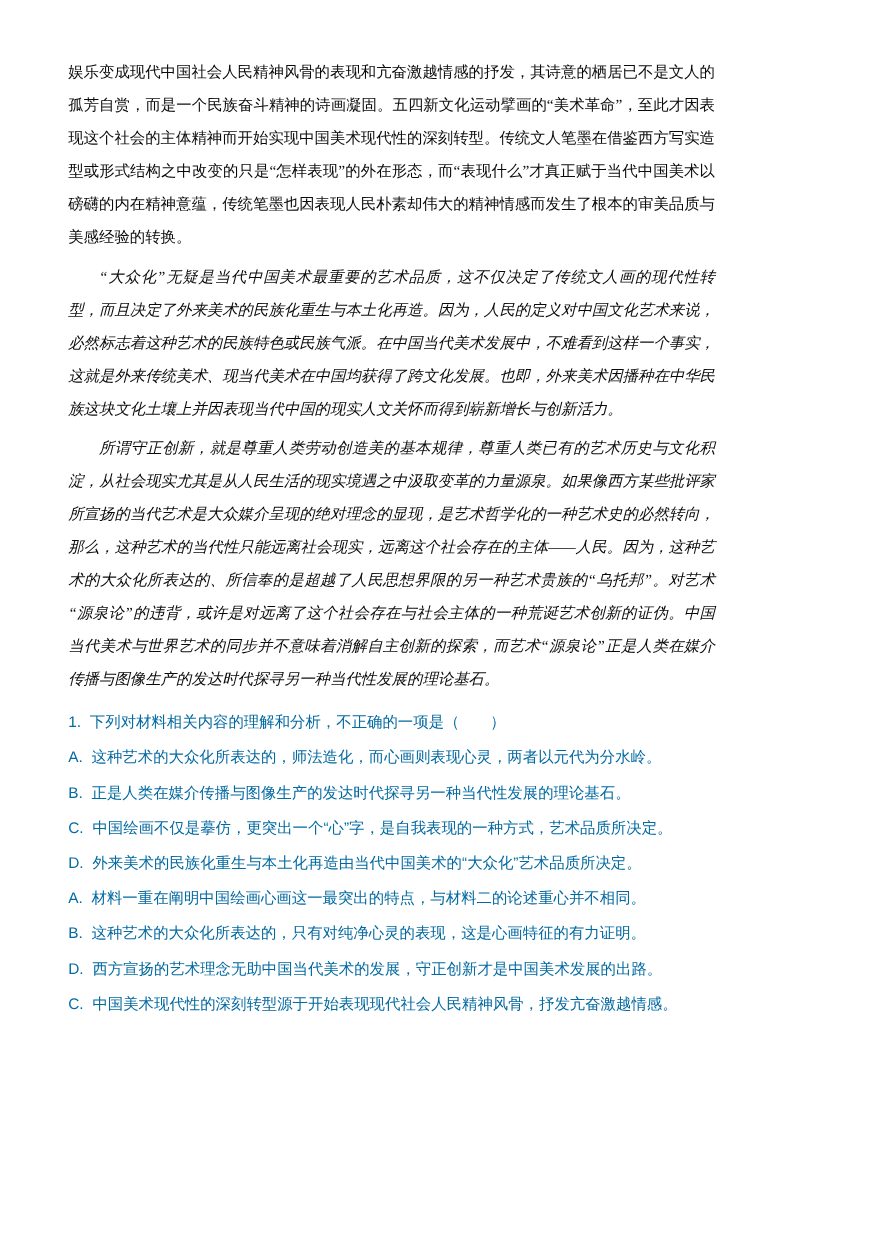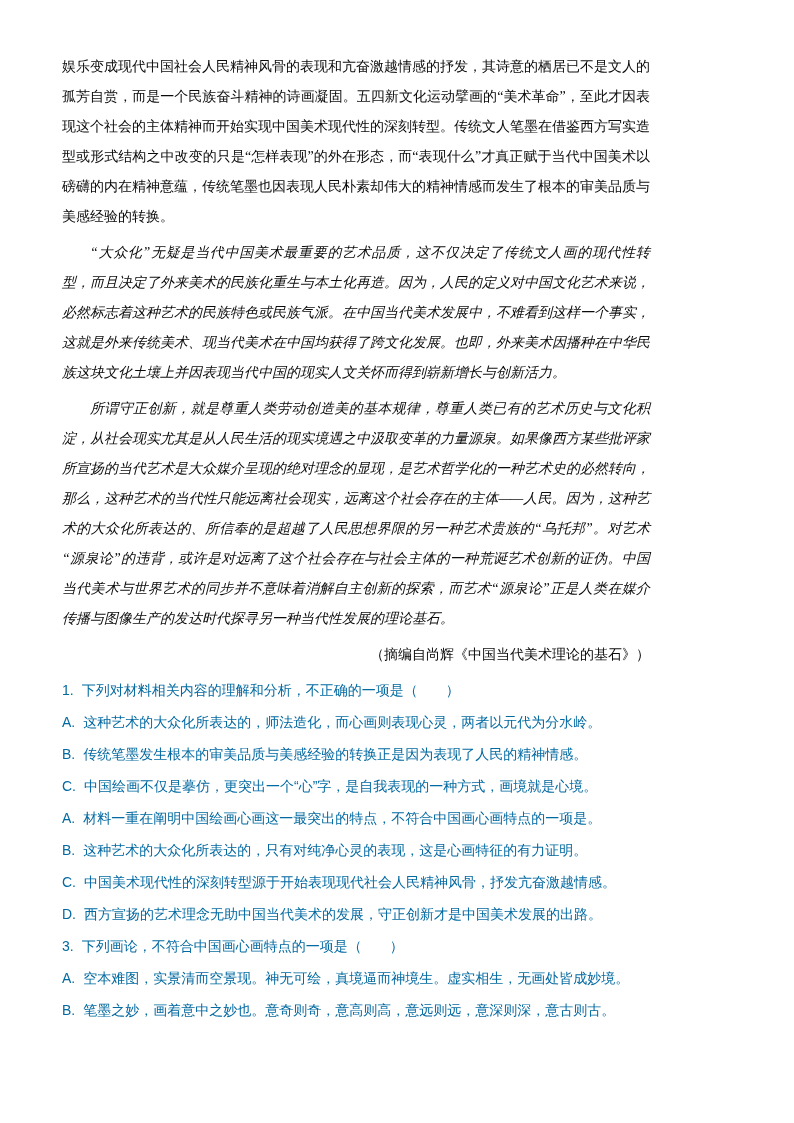--- a/index.html
+++ b/index.html
@@ -59,62 +59,53 @@
 </head>
 <body>
 
 <div class="page">
   <div class="content">
 
     <section class="passage">
       <p class="para">娱乐变成现代中国社会人民精神风骨的表现和亢奋激越情感的抒发，其诗意的栖居已不是文人的孤芳自赏，而是一个民族奋斗精神的诗画凝固。五四新文化运动擘画的“美术革命”，至此才因表现这个社会的主体精神而开始实现中国美术现代性的深刻转型。传统文人笔墨在借鉴西方写实造型或形式结构之中改变的只是“怎样表现”的外在形态，而“表现什么”才真正赋于当代中国美术以磅礴的内在精神意蕴，传统笔墨也因表现人民朴素却伟大的精神情感而发生了根本的审美品质与美感经验的转换。</p>
       <p class="para indent">“大众化”无疑是当代中国美术最重要的艺术品质，这不仅决定了传统文人画的现代性转型，而且决定了外来美术的民族化重生与本土化再造。因为，人民的定义对中国文化艺术来说，必然标志着这种艺术的民族特色或民族气派。在中国当代美术发展中，不难看到这样一个事实，这就是外来传统美术、现当代美术在中国均获得了跨文化发展。也即，外来美术因播种在中华民族这块文化土壤上并因表现当代中国的现实人文关怀而得到崭新增长与创新活力。</p>
       <p class="para indent">所谓守正创新，就是尊重人类劳动创造美的基本规律，尊重人类已有的艺术历史与文化积淀，从社会现实尤其是从人民生活的现实境遇之中汲取变革的力量源泉。如果像西方某些批评家所宣扬的当代艺术是大众媒介呈现的绝对理念的显现，是艺术哲学化的一种艺术史的必然转向，那么，这种艺术的当代性只能远离社会现实，远离这个社会存在的主体——人民。因为，这种艺术的大众化所表达的、所信奉的是超越了人民思想界限的另一种艺术贵族的“乌托邦”。对艺术“源泉论”的违背，或许是对远离了这个社会存在与社会主体的一种荒诞艺术创新的证伪。中国当代美术与世界艺术的同步并不意味着消解自主创新的探索，而艺术“源泉论”正是人类在媒介传播与图像生产的发达时代探寻另一种当代性发展的理论基石。</p>
-      <p class="attribution">（摘编自尚辉《中国当代美术理论的基石》）</p>
     </section>
 
     <section class="questions">
 
       <div class="q-block">
         <div class="q-line">
           <span class="q-num">1.</span><span>下列对材料相关内容的理解和分析，不正确的一项是（　　）</span>
         </div>
         <div class="q-line">
           <span class="opt-label">A.</span><span>这种艺术的大众化所表达的，师法造化，而心画则表现心灵，两者以元代为分水岭。</span>
         </div>
         <div class="q-line">
-          <span class="opt-label">B.</span><span>传统笔墨发生根本的审美品质与美感经验的转换正是因为表现了人民的精神情感。</span>
+          <span class="opt-label">B.</span><span>正是人类在媒介传播与图像生产的发达时代探寻另一种当代性发展的理论基石。</span>
         </div>
         <div class="q-line">
-          <span class="opt-label">C.</span><span>中国绘画不仅是摹仿，更突出一个“心”字，是自我表现的一种方式，画境就是心境。</span>
+          <span class="opt-label">C.</span><span>中国绘画不仅是摹仿，更突出一个“心”字，是自我表现的一种方式，艺术品质所决定。</span>
+        </div>
+        <div class="q-line">
+          <span class="opt-label">D.</span><span>外来美术的民族化重生与本土化再造由当代中国美术的“大众化”艺术品质所决定。</span>
         </div>
       </div>
 
       <div class="q-block">
         <div class="q-line">
-          <span class="opt-label">A.</span><span>材料一重在阐明中国绘画心画这一最突出的特点，不符合中国画心画特点的一项是。</span>
+          <span class="opt-label">A.</span><span>材料一重在阐明中国绘画心画这一最突出的特点，与材料二的论述重心并不相同。</span>
         </div>
         <div class="q-line">
           <span class="opt-label">B.</span><span>这种艺术的大众化所表达的，只有对纯净心灵的表现，这是心画特征的有力证明。</span>
         </div>
         <div class="q-line">
-          <span class="opt-label">C.</span><span>中国美术现代性的深刻转型源于开始表现现代社会人民精神风骨，抒发亢奋激越情感。</span>
+          <span class="opt-label">D.</span><span>西方宣扬的艺术理念无助中国当代美术的发展，守正创新才是中国美术发展的出路。</span>
         </div>
         <div class="q-line">
-          <span class="opt-label">D.</span><span>西方宣扬的艺术理念无助中国当代美术的发展，守正创新才是中国美术发展的出路。</span>
+          <span class="opt-label">C.</span><span>中国美术现代性的深刻转型源于开始表现现代社会人民精神风骨，抒发亢奋激越情感。</span>
         </div>
       </div>
 
-      <div class="q-block">
-        <div class="q-line">
-          <span class="q-num">3.</span><span>下列画论，不符合中国画心画特点的一项是（　　）</span>
-        </div>
-        <div class="q-line">
-          <span class="opt-label">A.</span><span>空本难图，实景清而空景现。神无可绘，真境逼而神境生。虚实相生，无画处皆成妙境。</span>
-        </div>
-        <div class="q-line">
-          <span class="opt-label">B.</span><span>笔墨之妙，画着意中之妙也。意奇则奇，意高则高，意远则远，意深则深，意古则古。</span>
-        </div>
-      </div>
 
     </section>
   </div>
 </div>
 
 </body></html>

